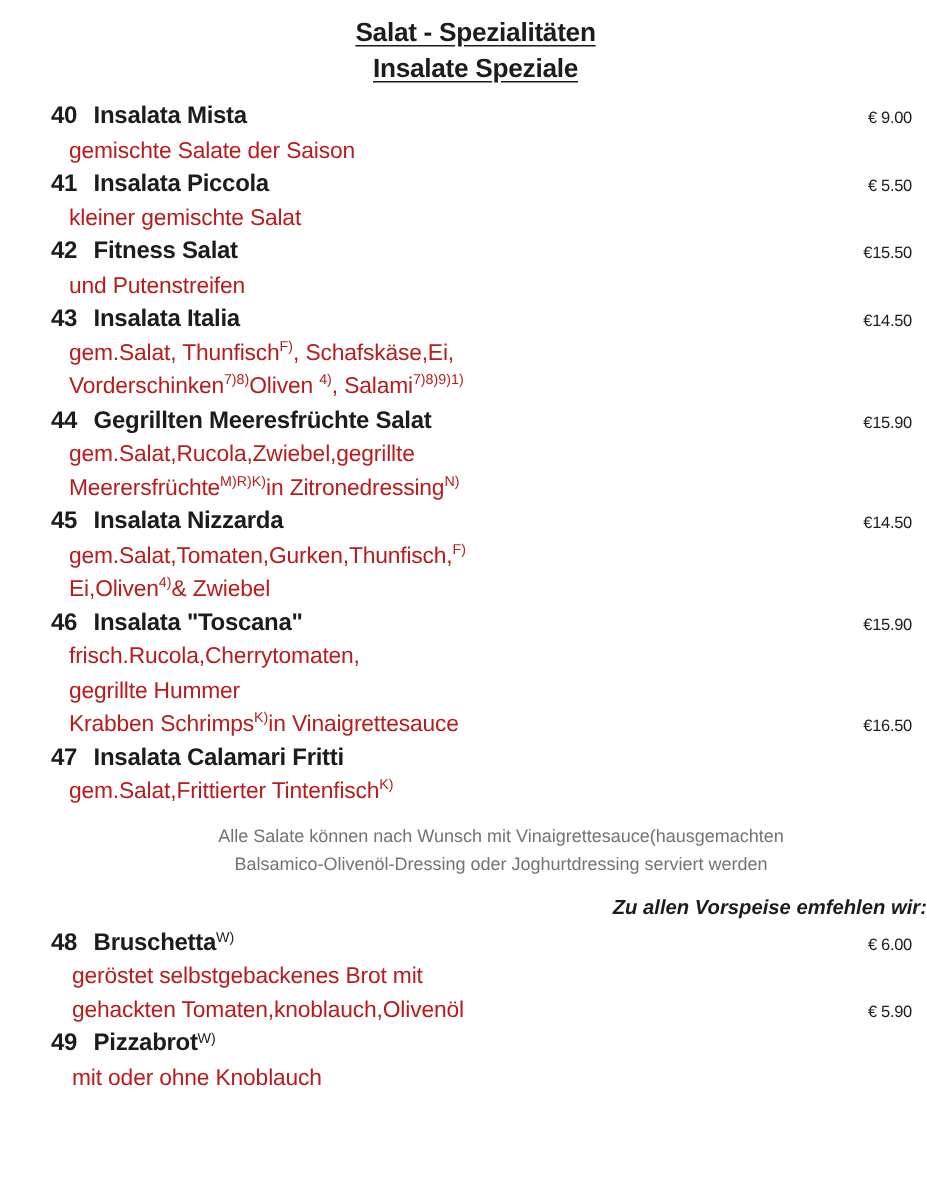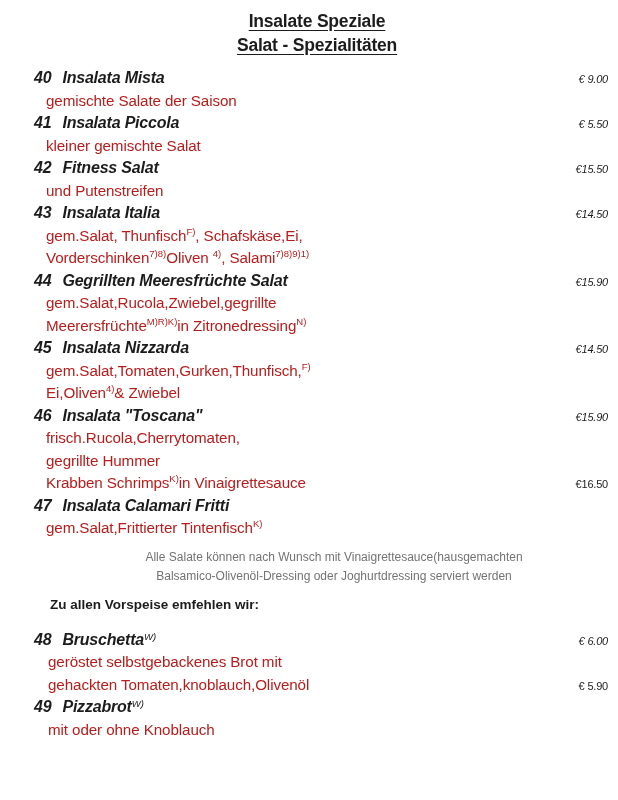--- a/index.html
+++ b/index.html
@@ -13,42 +13,42 @@
   .titles{margin-bottom:10px;padding-left:16px;}
   .title{
     text-align:center;font-size:17.5px;font-weight:bold;
     line-height:24px;text-decoration:underline;text-underline-offset:3px;
     letter-spacing:-0.2px;
   }
   .line{
     display:flex;justify-content:space-between;align-items:baseline;
     height:22.5px;line-height:22.5px;padding-right:10px;
   }
-  .head{font-weight:bold;font-size:16px;font-style:italic;}
+  .head{font-weight:bold;font-size:16px;}
   .head .left{padding-left:34px;letter-spacing:-0.2px;white-space:pre;}
   .head .num{margin-right:11px;}
   .descline .left{padding-left:46px;font-size:15.2px;color:#b91c1c;white-space:pre;letter-spacing:-0.1px;}
   .indent2 .head .left{}
   .indent2 .descline .left{padding-left:48px;}
   .price{font-size:11px;font-weight:normal;white-space:pre;letter-spacing:-0.2px;}
   .sup{font-size:9.5px;position:relative;top:-6px;font-weight:normal;letter-spacing:0;}
   .head .sup{top:-5px;}
   .note{ text-align:center;font-size:12px;line-height:19px;margin-top:8px;padding-left:50px;color:#737373;}
   .subheader{
-    text-align:left;font-size:13.5px;font-weight:bold;line-height:20px;
-    margin-top:9px;margin-bottom:14px;padding-left:50px;
+    text-align:right;font-size:13.5px;font-weight:bold;line-height:20px;
+    margin-top:9px;margin-bottom:3px;padding-left:50px;font-style:italic;
   }
 </style>
 </head>
 <body>
 
 <div class="page">
   <div class="titles">
+    <div class="title">Salat - Spezialitäten</div>
     <div class="title">Insalate Speziale</div>
-    <div class="title">Salat - Spezialitäten</div>
   </div>
   <div id="items">
       <div class="item">
         <div class="line head">
           <span class="left"><span class="num">40</span><span class="name">Insalata Mista</span></span>
           <span class="price">€ 9.00</span>
         </div>
         <div class="line descline">
           <span class="left">gemischte Salate der Saison</span>
           <span class="price"></span>

